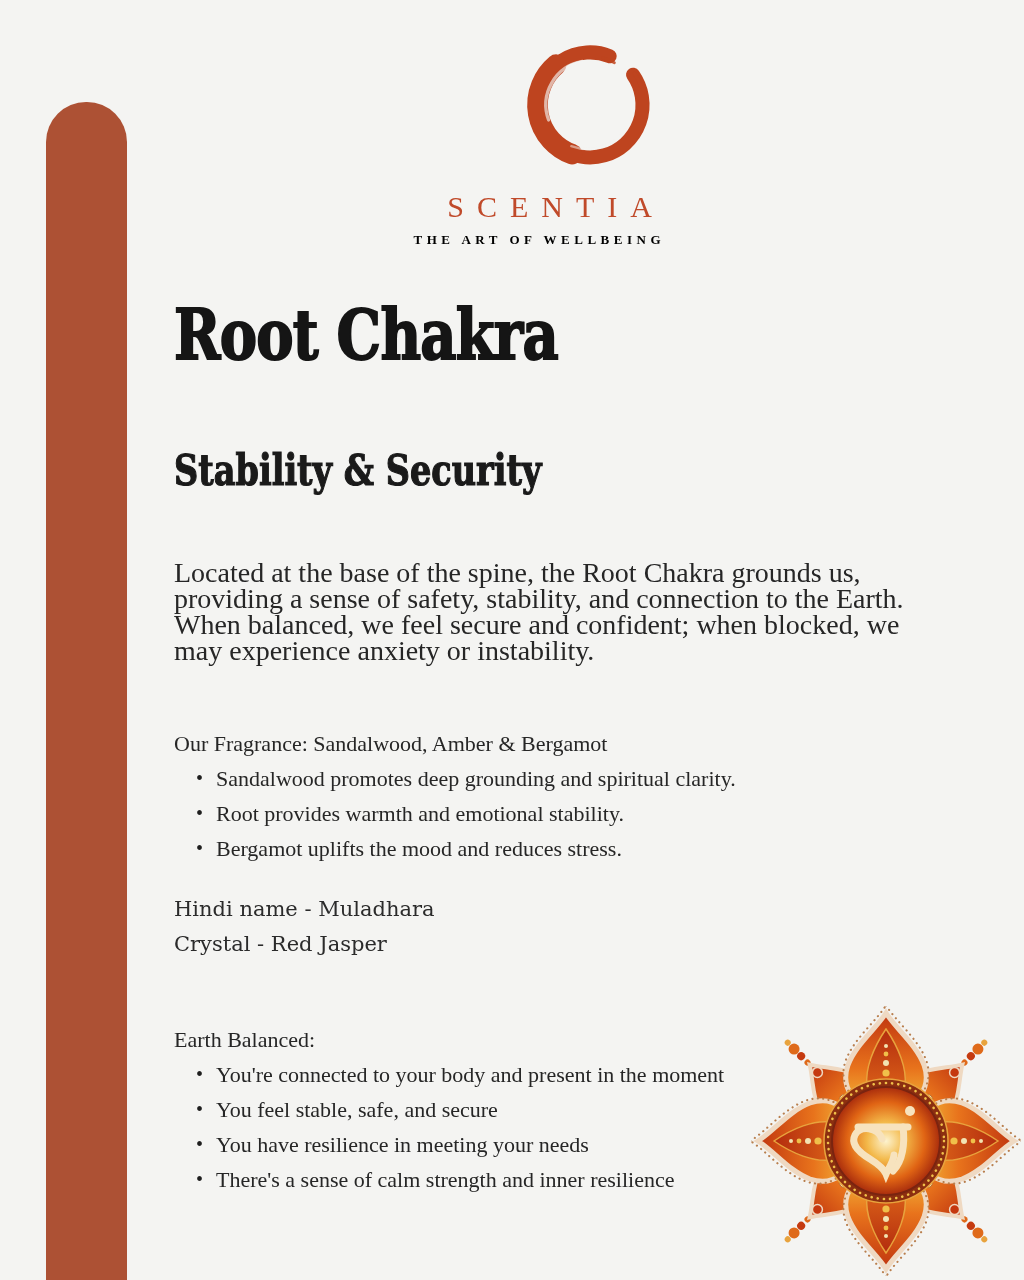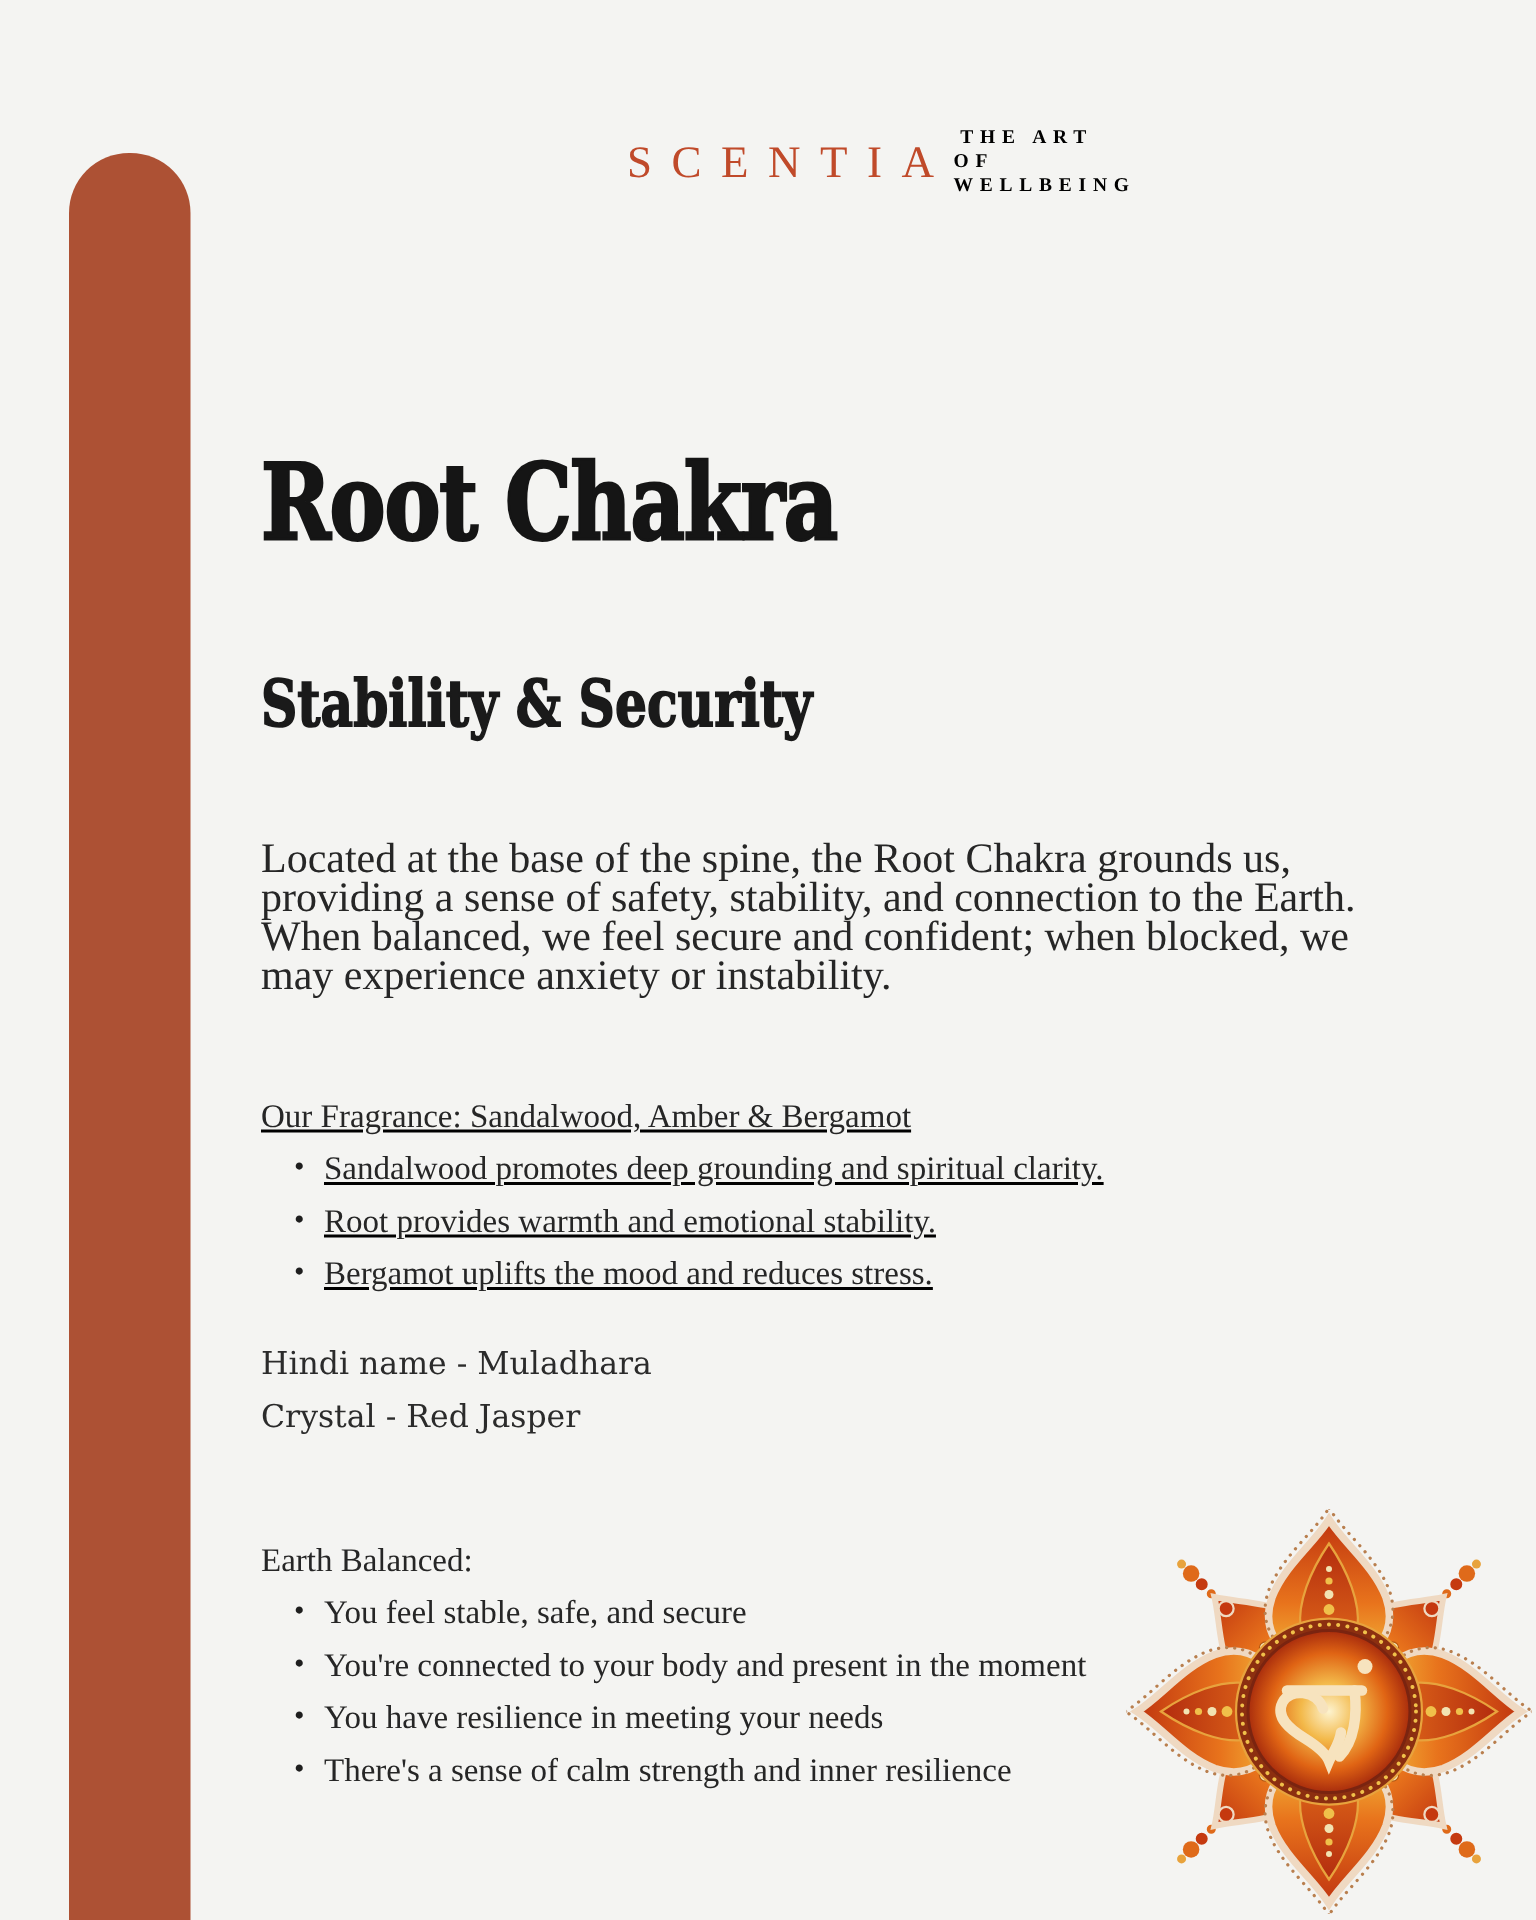--- a/index.html
+++ b/index.html
@@ -12,21 +12,21 @@
     position:relative; width:1024px; height:1280px;
     background:#f4f4f2; overflow:hidden;
   }
   .accent-bar {
     position:absolute; left:46px; top:102px; width:81px; height:1178px;
     background:#ad5134; border-radius:40px 40px 0 0; z-index:1;
   }
   
   .logo {
     position:absolute; left:405px; top:28px; width:260px;
-    display:flex; flex-direction:row; align-items:center; z-index:2;
+    display:flex; flex-direction:column; align-items:flex-end; z-index:2;
   }
   .logo svg.enso { width:150px; height:150px; display:block; }
   .brand-name {
     margin-top:12px; font-size:30px; font-weight:400;
     letter-spacing:13px; text-indent:13px;
     color:#c04a2a; font-family:"Liberation Serif", serif;
   }
   .brand-tagline {
     margin-top:8px; font-size:13px; font-weight:600;
     letter-spacing:4.5px; text-indent:4.5px;
@@ -47,21 +47,21 @@
     font-family:"DejaVu Serif", serif; font-weight:700;
     font-size:43px; line-height:1.15; color:#1a1a1a;
     -webkit-text-stroke:1.2px #1a1a1a;
     transform:scaleX(0.78); transform-origin:left top;
   }
   .intro {
     position:absolute; left:0; top:560px; width:760px;
     font-size:28px; line-height:26px; color:#262626;
   }
   .section-heading { font-size:22px; line-height:35px; color:#262626; }
-  .fragrance { position:absolute; left:0; top:726px; width:760px;text-decoration:underline; }
+  .fragrance { position:absolute; left:0; top:726px; width:760px; }
   .balanced  { position:absolute; left:0; top:1022px; width:780px; }
   ul.bullets { list-style:none; margin:0 0 0 22px; padding:0; }
   ul.bullets li {
     position:relative; padding-left:20px;
     font-size:22px; line-height:35px; color:#262626;
   }
   ul.bullets li::before {
     content:"\2022"; position:absolute; left:0; top:0;
     font-size:20px; color:#1e1e1e;
   }
@@ -111,22 +111,22 @@
     </section>
 
     <section class="attributes">
       <div>Hindi name - Muladhara</div>
       <div>Crystal - Red Jasper</div>
     </section>
 
     <section class="balanced">
       <p class="section-heading">Earth Balanced:</p>
       <ul class="bullets">
+          <li>You're connected to your body and present in the moment</li>
           <li>You feel stable, safe, and secure</li>
-          <li>You're connected to your body and present in the moment</li>
           <li>You have resilience in meeting your needs</li>
           <li>There's a sense of calm strength and inner resilience</li>
         </ul>
     </section>
   </main>
 
   <svg class="mandala" viewBox="-135 -135 270 270">
     <defs>
       <radialGradient id="centerGrad">
         <stop offset="0%" stop-color="#fdf3cf"></stop>

